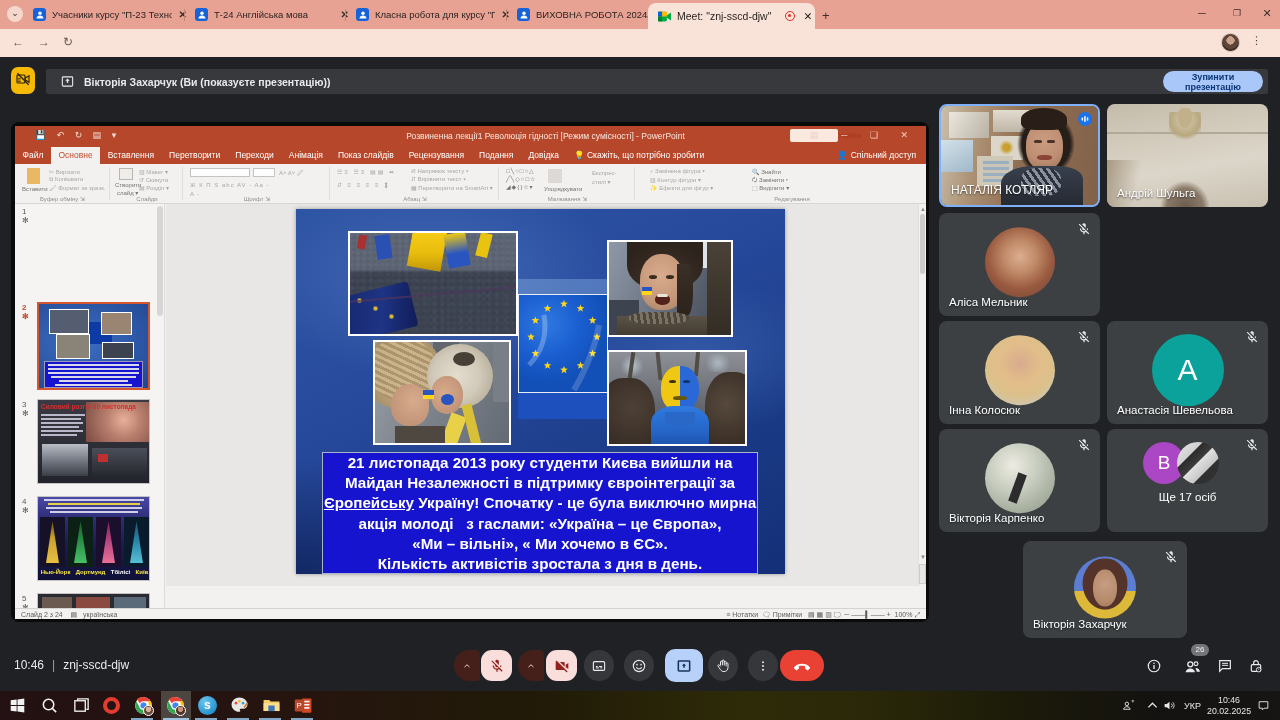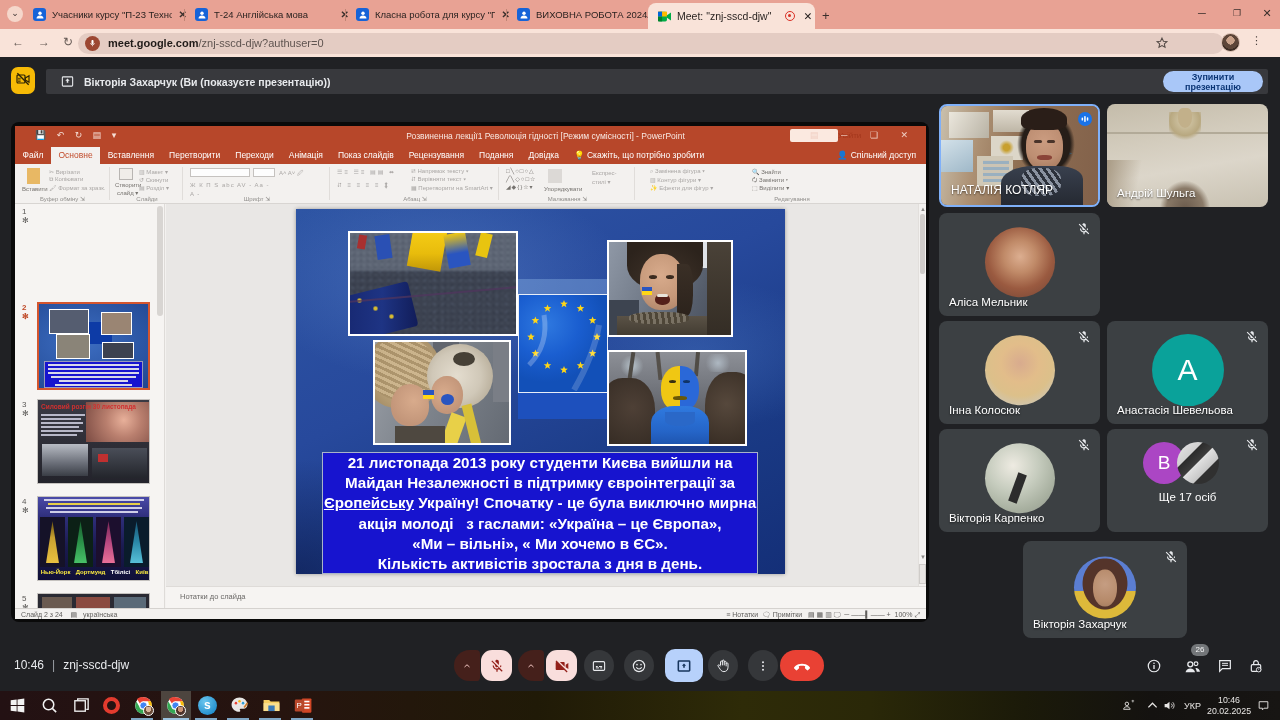--- a/index.html
+++ b/index.html
@@ -156,30 +156,20 @@
     </div>
     <div style="position:absolute; left:822px; top:8px; font-size:13px; color:#3a2f2c;">+</div>
     <div class="wbtn" style="left:1187px;">─</div>
     <div class="wbtn" style="left:1222px; font-size:9px;">❐</div>
     <div class="wbtn" style="left:1252px;">✕</div>
   </div>
   <div id="toolbar">
     <div class="navic" style="left:12px;">←</div>
     <div class="navic" style="left:38px;">→</div>
     <div class="navic" style="left:63px;">↻</div>
-    <div id="urlpill">
-      <div id="micperm"><svg width="9" height="9" viewBox="0 0 12 12" style="margin:3px;">
-            <path d="M6 1.2c-.8 0-1.4.6-1.4 1.4v2.8c0 .8.6 1.4 1.4 1.4s1.4-.6 1.4-1.4V2.6C7.4 1.8 6.8 1.2 6 1.2z" fill="#fff"></path>
-            <path d="M3.2 5.4c0 1.6 1.2 2.8 2.8 2.8s2.8-1.2 2.8-2.8h-.9c0 1.1-.8 1.9-1.9 1.9s-1.9-.8-1.9-1.9zM5.6 8.2h.9v1.6h-.9z" fill="#fff"></path>
-          </svg></div>
-      <div id="urltext">meet.google.com<span>/znj-sscd-djw?authuser=0</span></div>
-      <svg class="abs" style="right:55px; top:3.5px;" width="14" height="14" viewBox="0 0 24 24">
-          <path d="M12 3.6l2.5 5.4 5.9.6-4.4 4 1.2 5.8-5.2-3-5.2 3 1.2-5.8-4.4-4 5.9-.6z" fill="none" stroke="#544a46" stroke-width="1.8"></path>
-        </svg>
-    </div>
     <div class="abs" style="right:40px; top:4px; width:19px; height:19px; border-radius:50%; background:radial-gradient(circle at 50% 38%, #caa28a 0 30%, #5d4538 31% 62%, #3e2d24 63%); border:1px solid #d8bcae;"></div>
     <div class="abs" style="right:18px; top:5px; color:#4a413e; font-size:11px; letter-spacing:0;">⋮</div>
   </div>
 
   <div id="page">
     <div id="camoff"><svg width="16" height="16" viewBox="0 0 24 24" style="margin:4px 4px;">
           <rect x="3" y="6" width="12" height="12" rx="1.5" fill="none" stroke="#2a2105" stroke-width="1.8"></rect>
           <path d="M15.5 10.5 21 7v10l-5.5-3.5z" fill="none" stroke="#2a2105" stroke-width="1.7"></path>
           <path d="M4.5 11h4M4.5 13.5h4M4.5 16h4" stroke="#2a2105" stroke-width="1.2"></path>
           <path d="M3.5 3.5 20.5 20.5" stroke="#2a2105" stroke-width="2"></path>
@@ -428,21 +418,20 @@
             </div>
             <div id="sl-text">21 листопада 2013 року студенти Києва вийшли на<br>Майдан Незалежності в підтримку євроінтеграції за<br><u>Єропейську</u> Україну! Спочатку - це була виключно мирна<br>акція молоді&nbsp;&nbsp; з гаслами: «Україна – це Європа»,<br>«Ми – вільні», « Ми хочемо в ЄС».<br>Кількість активістів зростала з дня в день.</div>
           </div>
         </div>
         <div id="ppt-vsb">
           <div class="abs" style="left:1px;top:2px;font-size:6px;color:#8a8886;">▲</div>
           <div class="abs" style="left:1px;top:10px;width:5px;height:60px;background:#cfccc9;border-radius:2px;"></div>
           <div class="abs" style="left:1px;bottom:26px;font-size:6px;color:#8a8886;">▼</div>
           <div class="abs" style="left:0px;bottom:2px;width:7px;height:20px;background:#e8e5e2;border:1px solid #cfccc9;"></div>
         </div>
-        <div id="ppt-notes">Нотатки до слайда</div>
         <div id="ppt-status">
           <div class="abs" style="left:6px;top:2px;">Слайд 2 з 24&nbsp;&nbsp;&nbsp;&nbsp;▤&nbsp;&nbsp;&nbsp;українська</div>
           <div class="abs" style="right:6px;top:2px;">≡ Нотатки&nbsp;&nbsp;🗨 Примітки&nbsp;&nbsp;&nbsp;▤ ▦ ▥ 🖵&nbsp;&nbsp;─&nbsp;――▍――&nbsp;+&nbsp;&nbsp;100%&nbsp;⤢</div>
         </div>
       </div>
     </div>
     <div class="tile" id="tileN">
       <div class="abs" style="left:0;top:0;width:100%;height:100%;background:linear-gradient(100deg,#c9c0ad 0%,#ac9073 25%,#8f6f53 50%,#82614a 100%);"></div>
       <div class="abs" style="left:8px;top:6px;width:40px;height:26px;background:linear-gradient(120deg,#ebe7dd,#b8b2a4);"></div>
       <div class="abs" style="left:52px;top:4px;width:36px;height:22px;background:linear-gradient(180deg,#e2dcd0,#beb6a6);"></div>

